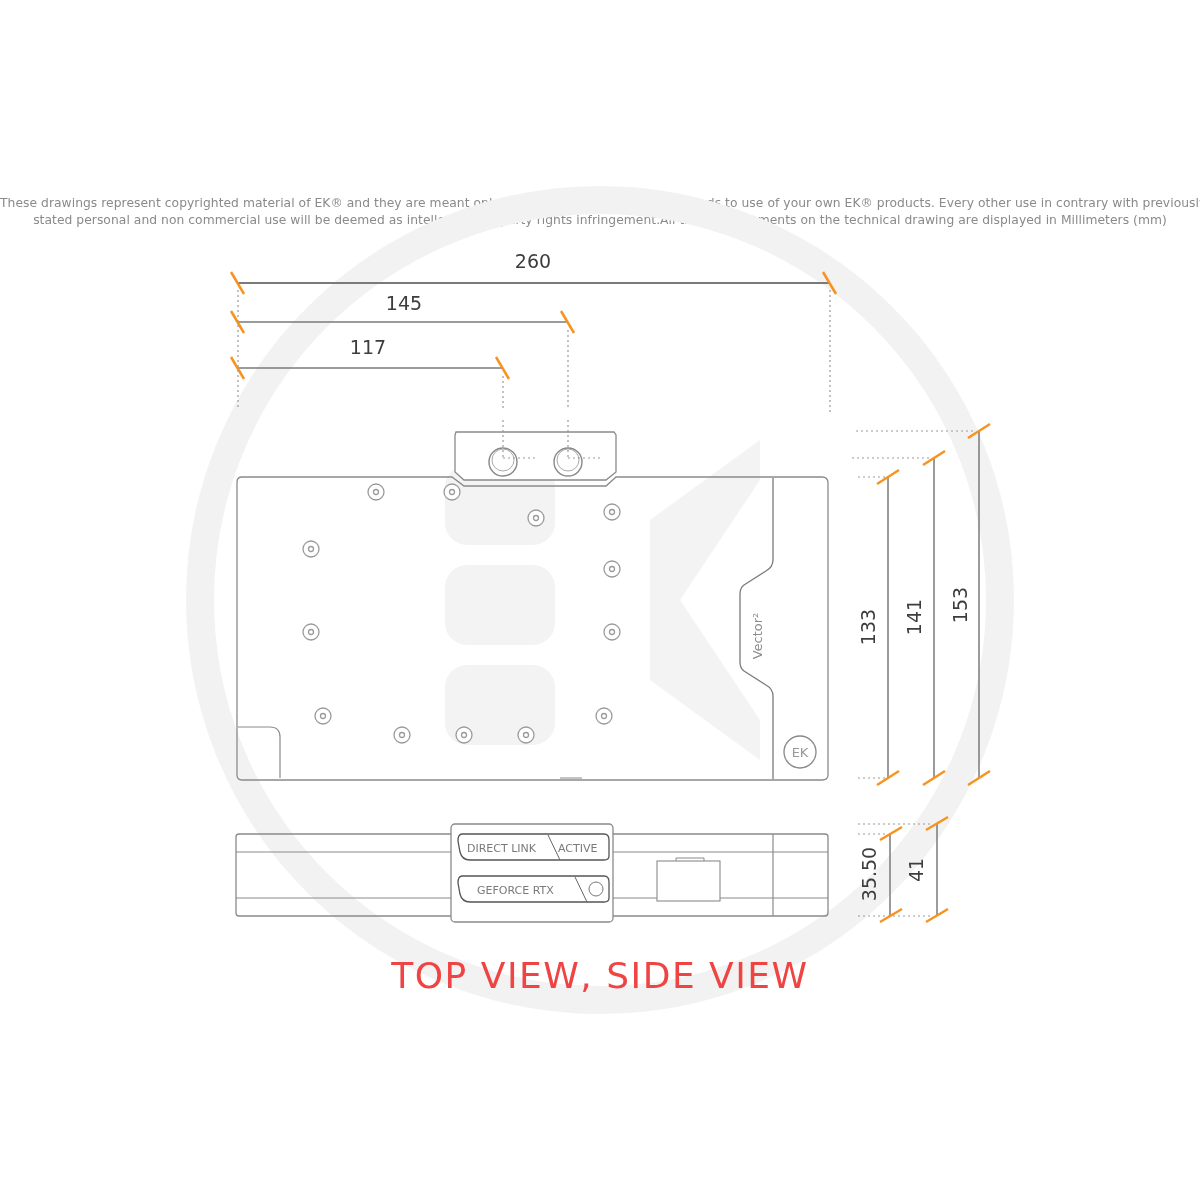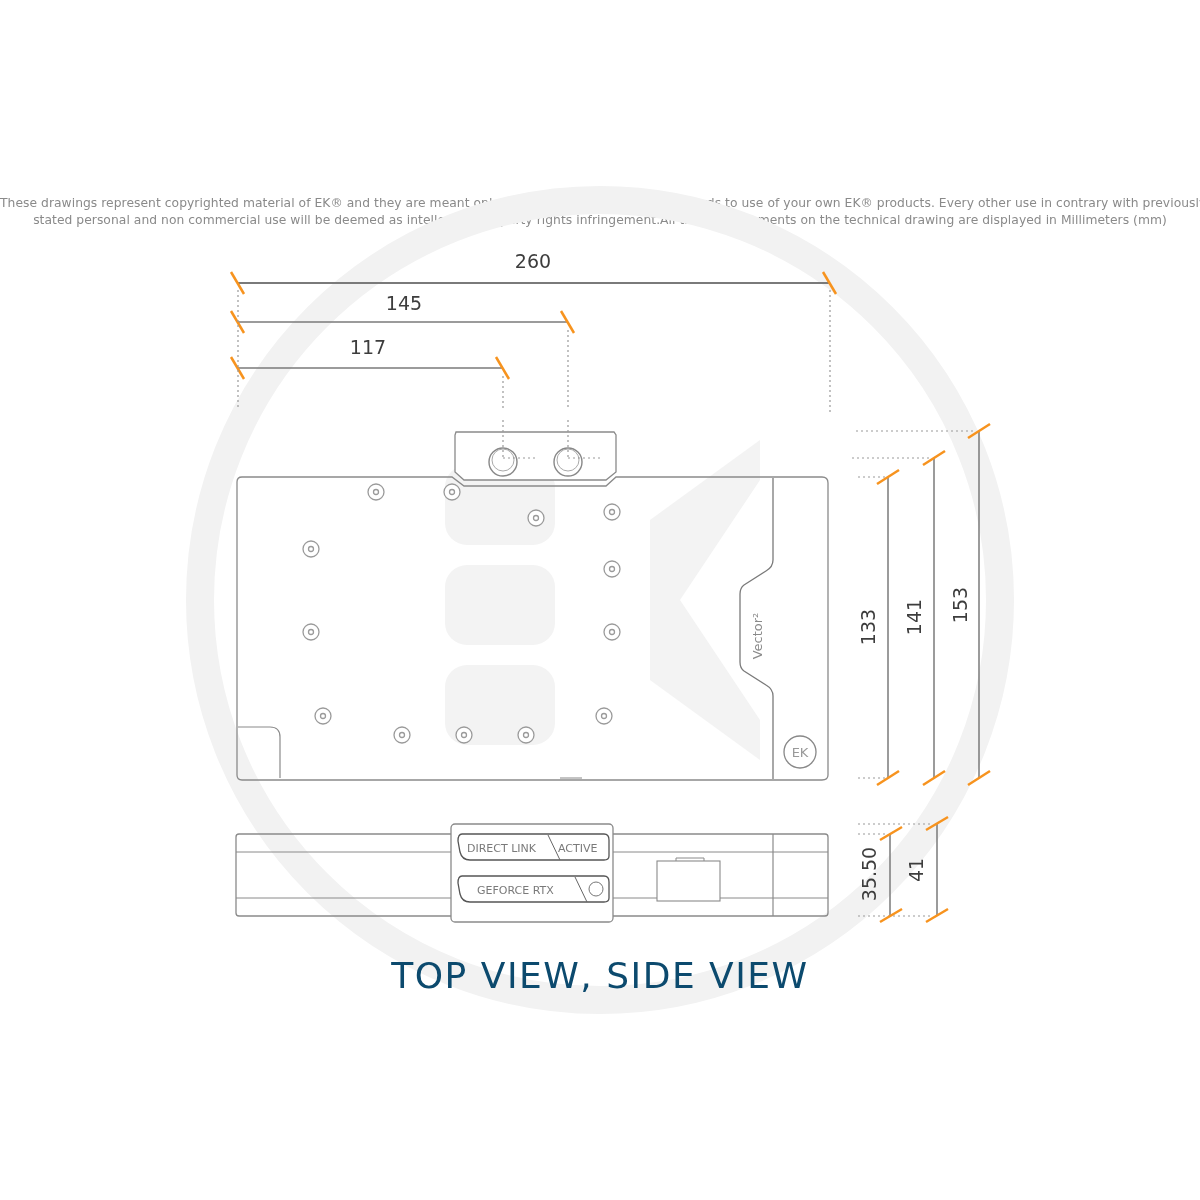--- a/index.html
+++ b/index.html
@@ -4,21 +4,21 @@
   <style>
     html, body { margin: 0; padding: 0; background: #ffffff; }
     body { width: 1200px; height: 1200px; position: relative; overflow: hidden;
            font-family: "DejaVu Sans", sans-serif; }
     .disclaimer { position: absolute; left: 0; top: 195px; width: 1200px; text-align: center;
                   font-size: 12.3px; line-height: 17px; color: #8a8a8a; letter-spacing: 0.05px; }
     .disclaimer div { white-space: nowrap; }
     svg.drawing { position: absolute; left: 0; top: 0; }
     .dim-label { font-family: "DejaVu Sans", sans-serif; font-size: 19px; fill: #3d3d3d; }
     .view-title { position: absolute; left: 0; top: 955px; width: 1200px; text-align: center;
-                  font-family: "DejaVu Sans", sans-serif; font-size: 36px; color: #0c4a6e;
+                  font-family: "DejaVu Sans", sans-serif; font-size: 36px; color: #ef4444;
                   letter-spacing: 1.5px; }
     .badge-text { font-family: "DejaVu Sans", sans-serif; font-size: 11px; fill: #7a7a7a; }
     .vector-text { font-family: "DejaVu Sans", sans-serif; font-size: 13px; fill: #8a8a8a; }
   </style>
 </head>
 <body>
 
 <div class="disclaimer">
   <div>These drawings represent copyrighted material of EK® and they are meant only for your personal use, with regards to use of  your own EK® products. Every other use in contrary with previously</div>
   <div>stated personal and non commercial use will be deemed as intellectual property rights infringement.All the measurements on the technical drawing are displayed in Millimeters (mm)</div>

